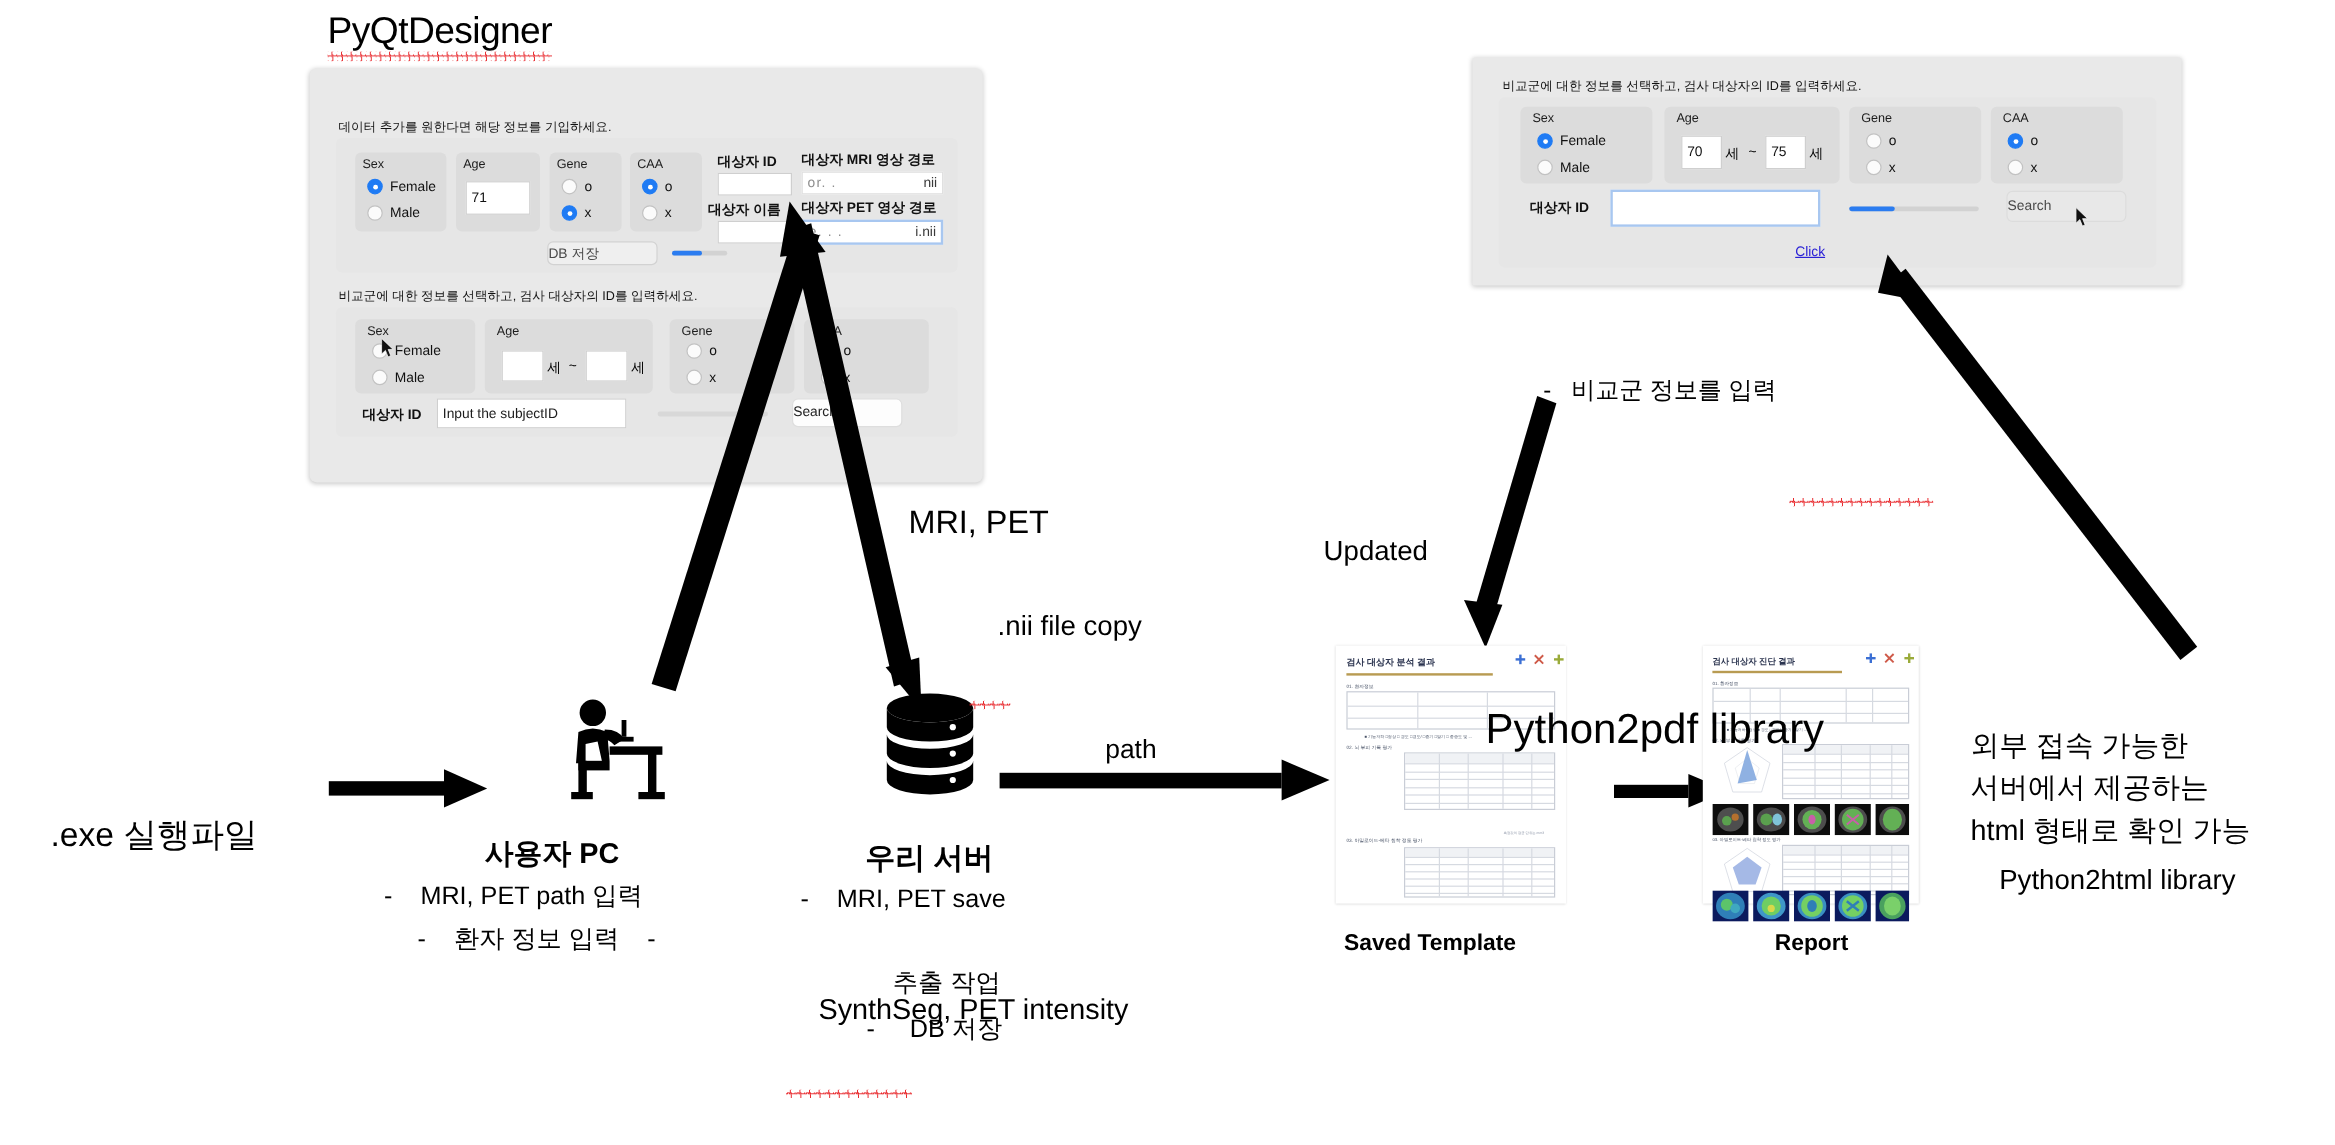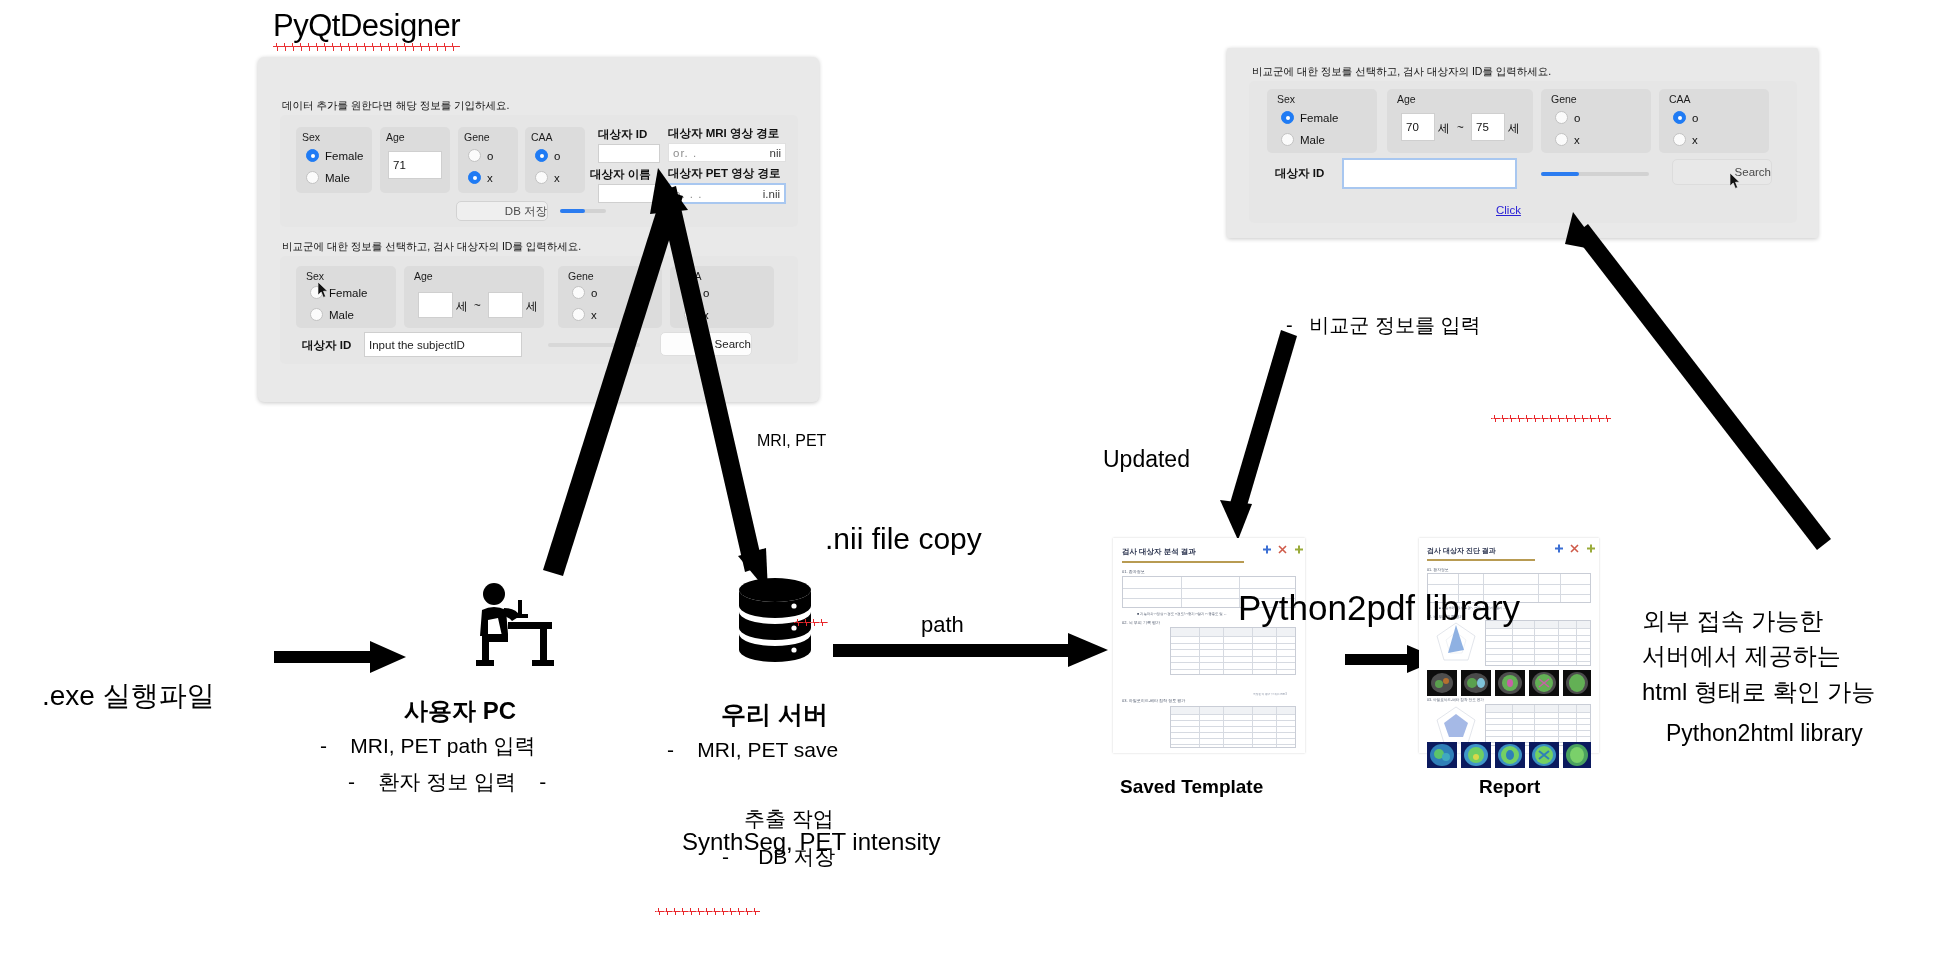--- a/index.html
+++ b/index.html
@@ -104,21 +104,21 @@
 
   .fld-label { position: absolute; font-size: 11.5px; font-weight: 700; color: #111; text-align: center; }
 
   .btn {
     position: absolute;
     background: #efefef;
     border: 1px solid #d2d2d2;
     border-radius: 5px;
     font-size: 11.5px;
     color: #4a4a4a;
-    display: flex; align-items: center; justify-content: flex-end;
+    display: flex; align-items: center; justify-content: flex-start;
     box-sizing: border-box;
   }
   .btn.white { background: #fdfdfd; border-color: #dedede; color: #222; }
 
   .slider {
     position: absolute;
     height: 4px; border-radius: 2px; background: #d2d2d2;
   }
   .slider .fill { height: 100%; border-radius: 2px; background: #2b7cf0; }
 
@@ -466,22 +466,22 @@
 <div class="abs ftext" style="left:667px; top:738px; font-size:21px;">-    MRI, PET save</div>
 <div class="abs ftext" style="left:642px; top:772px; font-size:24px;">
   <span style="position:relative; display:inline-block;">
     <span>SynthSeg, PET intensity</span>
     <span class="red-wave" style="left:0; width:105px; bottom:-3px;"></span>
   </span>
 </div>
 <div class="abs ftext" style="left:744px; top:805px; font-size:21px;">추출 작업</div>
 <div class="abs ftext" style="left:722px; top:843px; font-size:21px;">-     DB 저장</div>
 
-<div class="abs ftext" style="left:757px; top:432px; font-size:16px;">MRI, PET</div>
-<div class="abs ftext" style="left:775px; top:454px; font-size:30px;">
+<div class="abs ftext" style="left:757px; top:420px; font-size:27px;">MRI, PET</div>
+<div class="abs ftext" style="left:793px; top:454px; font-size:23px;">
   <span style="position:relative; display:inline-block;">
     <span>.nii file copy</span>
     <span class="red-wave" style="left:2px; width:34px; bottom:-2px;"></span>
   </span>
 </div>
 
 <div class="abs ftext" style="left:921px; top:612px; font-size:22px;">path</div>
 
 <div class="abs ftext" style="left:1103px; top:446px; font-size:23px;">Updated</div>
 

